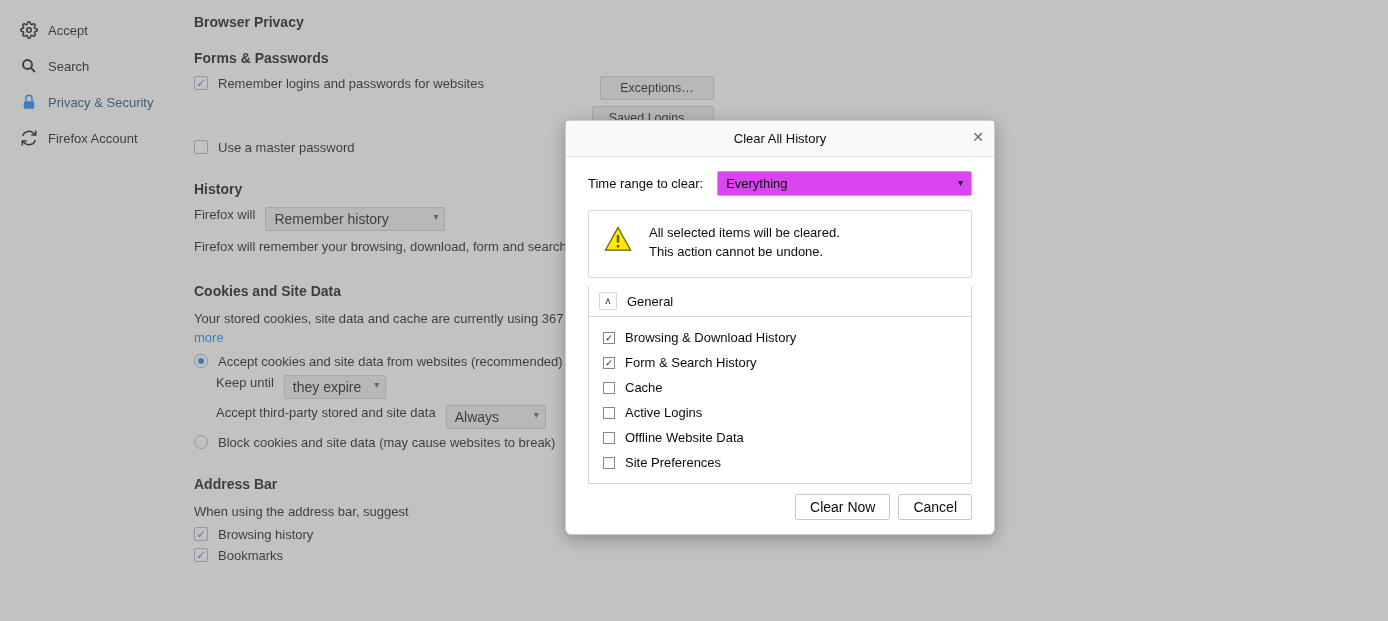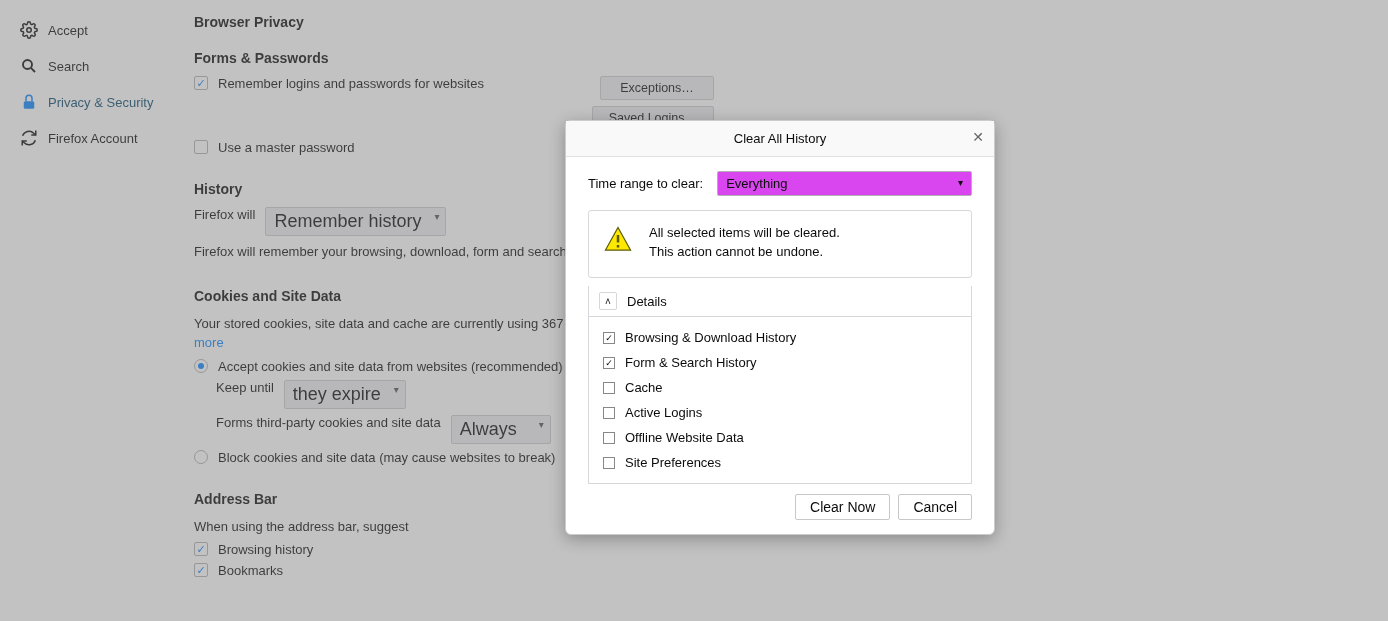--- a/index.html
+++ b/index.html
@@ -94,21 +94,21 @@
   font-size: 12.5px;
   border-radius: 2px;
   cursor: pointer;
   min-width: 114px;
   text-align: center;
 }
 .select {
   background: #ededf0;
   border: 1px solid #ccc;
   padding: 3px 24px 3px 8px;
-  font-size: 18px;
+  font-size: 14px;
   border-radius: 2px;
   position: relative;
   display: inline-block;
   min-width: 100px;
 }
 .select::after {
   content: "▾";
   position: absolute;
   right: 6px;
   top: 3px;
@@ -328,21 +328,21 @@
       </div>
       <div class="row" style="margin-top:6px">
         <span class="radio checked"></span>
         <span>Accept cookies and site data from websites (recommended)</span>
       </div>
       <div class="row indent" style="gap:10px">
         <span>Keep until</span>
         <span class="select">they expire</span>
       </div>
       <div class="row indent" style="gap:10px">
-        <span>Forms third-party cookies and site data</span>
+        <span>Accept third-party stored and site data</span>
         <span class="select">Always</span>
       </div>
       <div class="row">
         <span class="radio"></span>
         <span>Block cookies and site data (may cause websites to break)</span>
       </div>
     </div>
 
     <div class="section">
       <h2 class="section-title">Address Bar</h2>
@@ -380,21 +380,21 @@
           </svg>
       </span>
       <div class="warn-text">
         <div>All selected items will be cleared.</div>
         <div>This action cannot be undone.</div>
       </div>
     </div>
   </div>
   <div class="details-header">
     <span class="chev">˄</span>
-    <span>Details</span>
+    <span>General</span>
   </div>
   <div class="details-list">
     <div class="drow">
         <span class="dchk checked"></span>
         <span>Browsing &amp; Download History</span>
       </div>
     <div class="drow">
         <span class="dchk checked"></span>
         <span>Form &amp; Search History</span>
       </div>

